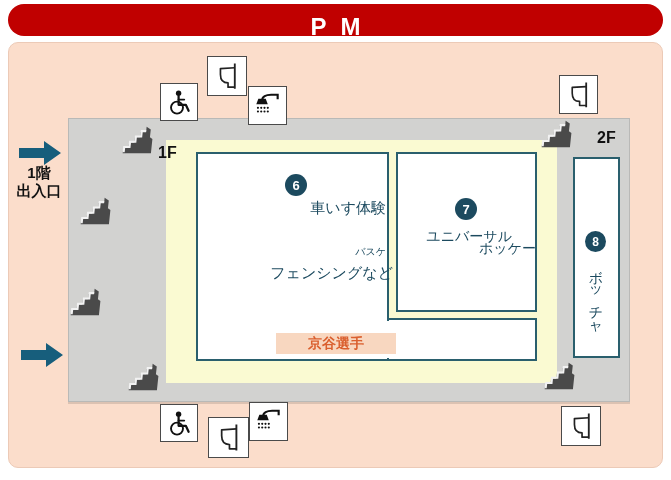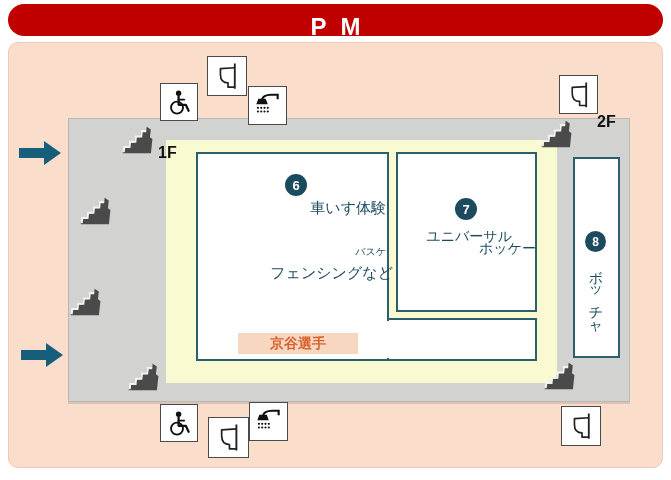--- a/index.html
+++ b/index.html
@@ -24,21 +24,21 @@
 
   .floor-label{font-weight:bold;font-size:16px;color:#111;}
 
   .numcircle{width:22px;height:22px;border-radius:50%;background:var(--accent,#17465c);
              color:#fff;font-weight:bold;font-size:13px;display:flex;align-items:center;
              justify-content:center;}
   .roomtext{text-align:right;font-weight:normal;color:var(--accent,#1c4a5f);}
   .vert{writing-mode:vertical-rl;text-orientation:upright;letter-spacing:2px;}
 
   .player-tag{background:var(--player-bg,#f8d7c0);color:var(--player-text,#da5f2e);
-              font-weight:bold;font-size:14px;display:flex;align-items:center;justify-content:center;}
+              font-weight:bold;font-size:14px;display:flex;align-items:center;justify-content:center;margin-left:38px;}
 
   .icon-box{background:#fff;border:1.5px solid #4a4a4a;display:flex;align-items:center;
             justify-content:center;}
   .icon-box svg{width:80%;height:80%;}
 
   .entrance-text{text-align:center;font-weight:bold;font-size:15px;line-height:18px;color:#111;}
 </style>
 </head>
 <body>
 
@@ -86,25 +86,29 @@
     <span class="header-title">PM</span>
   </div>
 
   <div class="abs panel"></div>
 
   <div class="abs building"></div>
 
   <div class="abs floor"></div>
 
   <div class="abs floor-label" style="left:158px;top:144px;">1F</div>
-  <div class="abs floor-label" style="left:597px;top:113px;">2F</div>
+  <div class="abs floor-label" style="left:597px;top:129px;">2F</div>
 
   <svg class="abs" style="left:19px;top:141px;width:42px;height:24px;">
       <use href="#sym-arrow"></use>
     </svg>
+  <div class="abs entrance-text" style="left:8px;top:164px;width:62px;">
+    <div>1階</div>
+    <div>出入口</div>
+  </div>
   <svg class="abs" style="left:21px;top:343px;width:42px;height:24px;">
       <use href="#sym-arrow"></use>
     </svg>
 
   <div class="abs room" style="left:196px;top:152px;width:193px;height:209px;"></div>
   <div class="abs room" style="left:387px;top:318px;width:150px;height:43px;"></div>
   <div class="abs patch" style="left:386px;top:321px;width:5px;height:37px;z-index:3;"></div>
 
   <div class="abs room" style="left:396px;top:152px;width:141px;height:160px;"></div>
 

